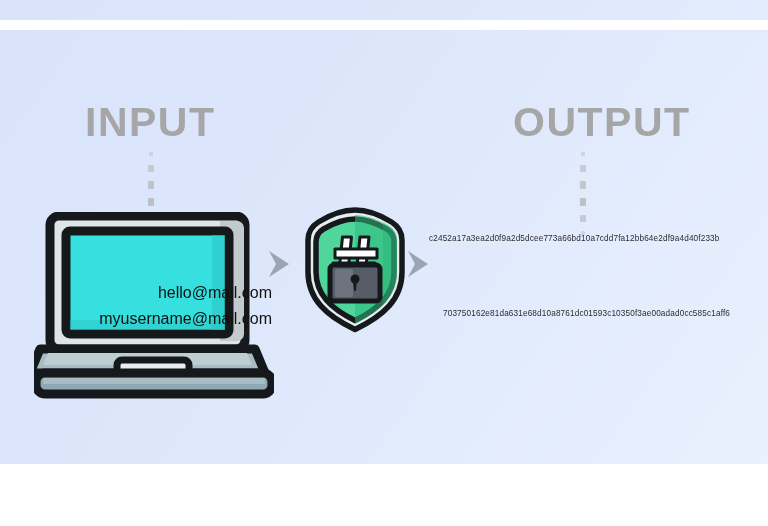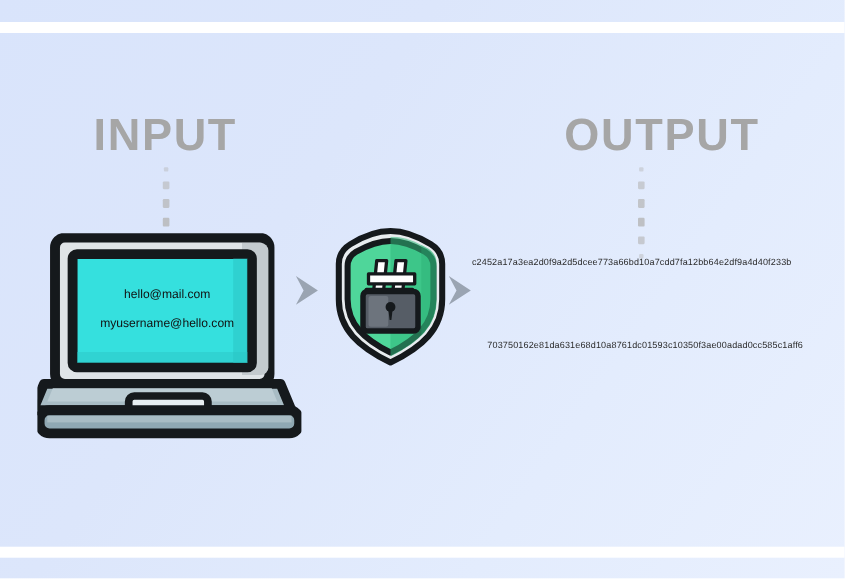--- a/index.html
+++ b/index.html
@@ -10,21 +10,21 @@
     width: 768px;
     height: 526px;
     overflow: hidden;
     font-family: "Liberation Sans", sans-serif;
     background: #ffffff;
   }
 
   #stage {
     position: relative;
     width: 768px;
-    height: 526px;
+    height: 464px;
     overflow: hidden;
     background: linear-gradient(125deg, #d9e4fb 0%, #dce6fb 35%, #e3ecfd 70%, #e9f0fe 100%);
   }
 
   
   .band {
     position: absolute;
     left: 0;
     width: 768px;
     background: #ffffff;
@@ -66,24 +66,25 @@
   #dotted-left  { left: 148px; top: 152px; }
   #dotted-right { left: 580px; top: 152px; }
 
   
   #laptop { position: absolute; left: 34px; top: 212px; }
 
   
   .screen-line {
     position: absolute;
     color: #111111;
-    font-size: 11px;
-    text-align: center;
+    font-size: 16px;
+    text-align: right;
     width: 240px;
     white-space: nowrap;
+    margin-top: 22px;
   }
   #screen-line-0 { left: 32px; top: 262px; }
   #screen-line-1 { left: 32px; top: 288px; }
 
   
   .arrow { position: absolute; }
   #arrow-1 { left: 267px; top: 248px; }
   #arrow-2 { left: 406px; top: 248px; }
 
   
@@ -145,21 +146,21 @@
       <path d="M14 141 h199 l5 12 h-209 z" fill="#bccdd4"></path>
 
       <path d="M88 148 h62 a5 5 0 0 1 5 5 v12 h-72 v-12 a5 5 0 0 1 5 -5 z" fill="#e7eef1" stroke="#15191c" stroke-width="7" stroke-linejoin="round"></path>
 
       <rect x="2" y="161" width="236" height="21" rx="9" ry="9" fill="#8fa8b3" stroke="#15191c" stroke-width="9"></rect>
       <rect x="9" y="166" width="222" height="6" fill="#a8bcc4"></rect>
     </svg>
   </div>
 
   <div class="screen-line" id="screen-line-0">hello@mail.com</div>
-  <div class="screen-line" id="screen-line-1">myusername@hello.com</div>
+  <div class="screen-line" id="screen-line-1">myusername@mail.com</div>
 
   <div class="arrow" id="arrow-1">
     <svg width="30" height="32" viewBox="0 0 30 32" xmlns="http://www.w3.org/2000/svg">
       <path d="M2 3 L22 16 L2 29 L9 16 Z" fill="#9aa4b2"></path>
     </svg>
   </div>
 
   <div id="shield">
     <svg width="116" height="126" viewBox="0 0 116 126" xmlns="http://www.w3.org/2000/svg">
       <defs>

